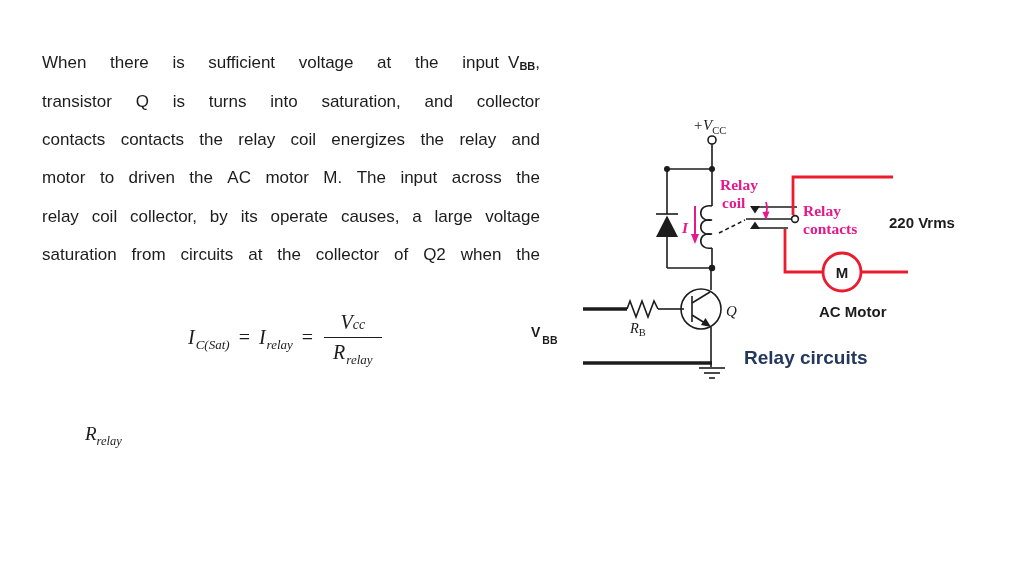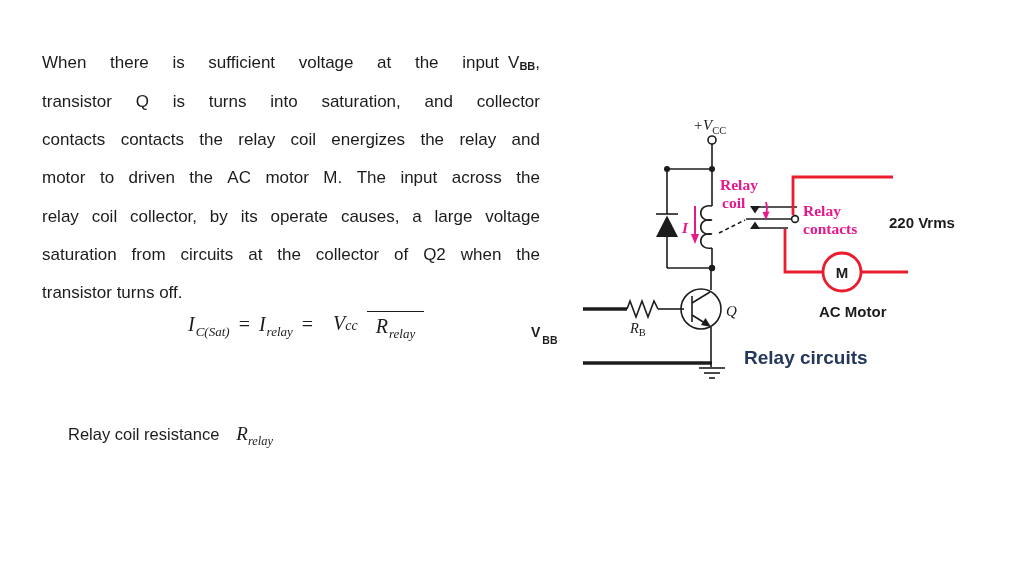--- a/index.html
+++ b/index.html
@@ -31,21 +31,21 @@
   .para sub.vsub{font-size:11px; font-weight:600; vertical-align:-2px; line-height:0;}
   
   .formula{
     position:absolute; left:188px; top:311px;
     display:flex; align-items:center;
     font-family:"Liberation Serif","DejaVu Serif",serif;
     font-style:italic; font-size:20px;
   }
   .formula .eq{margin:0 9px; font-style:normal;}
   .formula sub{font-size:13px; line-height:0; margin-left:1px;}
-  .frac{display:inline-flex; align-items:center; margin-left:2px;}
+  .frac{display:inline-flex; flex-direction:column; align-items:center; margin-left:2px;}
   .frac .num{padding:0 9px 3px;}
   .frac .den{border-top:1.6px solid var(--c-ink); padding:3px 9px 0;}
   .mini{font-size:14px;}
   
   .coilnote{
     position:absolute; left:68px; top:423px;
     font-size:16.5px; display:flex; align-items:baseline;
   }
   .coilnote .rrel{
     font-family:"Liberation Serif","DejaVu Serif",serif;
@@ -145,36 +145,34 @@
         <span>circuits</span>
         <span>at</span>
         <span>the</span>
         <span>collector</span>
         <span>of</span>
         <span>Q2</span>
         <span>when</span>
         <span>the</span>
       </span>
   </div>
-  <div class="plain">transistor turns off.</div>
 </div>
 
 <div class="formula">
   <span><span>I</span><sub>C(Sat)</sub></span>
   <span class="eq">=</span>
   <span><span>I</span><sub>relay</sub></span>
   <span class="eq">=</span>
   <span class="frac">
     <span class="num"><span>V</span><span class="mini">cc</span></span>
     <span class="den"><span>R</span><sub>relay</sub></span>
   </span>
 </div>
 
 <div class="coilnote">
-  <span>Relay coil resistance</span>
   <span class="rrel"><span>R</span><sub>relay</sub></span>
 </div>
 
 <div class="circuit-wrap">
 <svg width="1024" height="576" viewBox="0 0 1024 576" xmlns="http://www.w3.org/2000/svg">
 
   <g>
     <circle class="wire" cx="712" cy="140" r="4" fill="#ffffff"></circle>
     <line class="wire" x1="712" y1="144" x2="712" y2="169"></line>
   </g>

